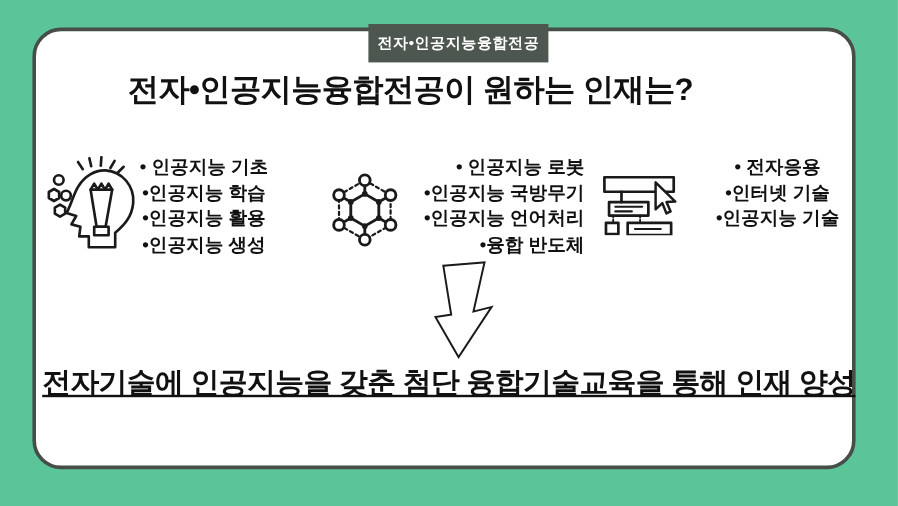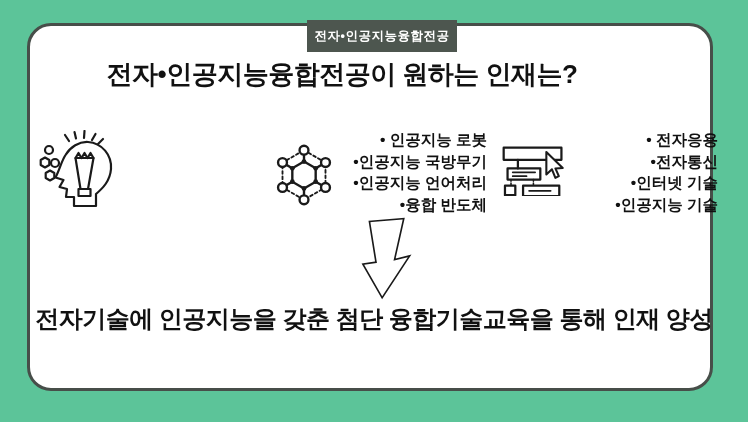--- a/index.html
+++ b/index.html
@@ -25,28 +25,28 @@
     text-align:center;font-size:26px;font-weight:800;letter-spacing:-0.5px;
   }
   .col-icon{position:absolute;z-index:2;}
   .col-text{
     position:absolute;z-index:2;text-align:center;
     font-size:15.5px;font-weight:700;line-height:21.5px;white-space:nowrap;
   }
   .col-text div{margin:0;}
   #col1-text{left:100px;top:129px;width:140px;}
   #col2-text{left:335px;top:129px;width:152px;text-align:right;}
-  #col3-text{left:578px;top:129px;width:140px;text-align:right;}
+  #col3-text{left:578px;top:129px;width:140px;}
   #icon1{left:38px;top:130px;}
   #icon2{left:276px;top:144px;}
   #icon3{left:502px;top:146px;}
   .big-arrow{position:absolute;left:358px;top:216px;z-index:2;}
   .conclusion{
     position:absolute;left:0;width:748px;top:303px;z-index:2;
-    text-align:center;font-size:24px;font-weight:800;letter-spacing:-0.5px;
+    text-align:center;font-size:24px;font-weight:800;letter-spacing:-0.5px;text-decoration:underline;
   }
   svg{display:block;}
 </style>
 </head>
 <body>
 
 <div class="stage">
 
   <div class="card"></div>
 
@@ -68,20 +68,26 @@
     <path d="M46 8 L46.5 1"></path>
     <path d="M54 10 L57.5 4"></path>
     <path d="M60 14 L65 9"></path>
 
     <path d="M50 12 C64 13 74 25 73 39 C72 51 65 58 58 64 L58 76 L36 76 L36 67 L28 67 L29 59 L21.5 57 L25.5 50 L17.5 47.5 C21.5 40 23.5 31 27.5 25 C32.5 17 41 11.5 50 12 Z"></path>
 
     <path d="M37.5 28 L40.5 23 L43.5 28 L46.5 23 L49.5 28 L52.5 23 L55.5 28"></path>
     <path d="M37.5 28 L55.5 28 L50 59 L42.5 59 Z"></path>
     <rect x="40.5" y="59" width="12" height="7"></rect>
   </svg>
+  <div id="col1-text" class="col-text">
+    <div>• 인공지능 기초</div>
+    <div>•인공지능 학습</div>
+    <div>•인공지능 활용</div>
+    <div>•인공지능 생성</div>
+  </div>
 
   <svg id="icon2" class="col-icon" width="56" height="62" viewBox="0 0 54 60" fill="none" stroke="#1a1a1a" stroke-width="2.3" stroke-linejoin="round" stroke-linecap="round">
 
     <g stroke-dasharray="2.6,2.6" stroke-width="1.8">
       <path d="M27 6 L47.8 18 L47.8 42 L27 54 L6.2 42 L6.2 18 Z"></path>
     </g>
 
     <path d="M27 17 L27 6"></path>
     <path d="M38.3 23.5 L47.8 18"></path>
     <path d="M38.3 36.5 L47.8 42"></path>
@@ -124,21 +130,20 @@
     <path d="M12 35 L28 35" stroke-width="2"></path>
     <path d="M10 39 L10 46" stroke-dasharray="2,2" stroke-width="1.8"></path>
     <path d="M36 39 L36 46" stroke-dasharray="2,2" stroke-width="1.8"></path>
     <rect x="3" y="46" width="12" height="11"></rect>
     <rect x="24" y="46" width="42" height="12"></rect>
     <path d="M31 52 L56 52" stroke-width="2"></path>
     <path d="M51 7 L51 33 L57.5 27 L61.5 37 L65.5 35 L61.5 26 L70 25.5 Z" fill="#ffffff" stroke-width="2.4"></path>
   </svg>
   <div id="col3-text" class="col-text">
     <div>• 전자응용</div>
-    <div>•전자통신</div>
     <div>•인터넷 기술</div>
     <div>•인공지능 기술</div>
   </div>
 
   <svg class="big-arrow" width="56" height="84" viewBox="0 0 60 84">
     <path d="M15 5 L46 2.5 L36 47 L50 43.5 L26 80 L9 50.5 L22 48.5 Z" fill="#ffffff" stroke="#1a1a1a" stroke-width="6.5" stroke-linejoin="miter"></path>
     <path d="M15 5 L46 2.5 L36 47 L50 43.5 L26 80 L9 50.5 L22 48.5 Z" fill="#ffffff" stroke="#ffffff" stroke-width="3" stroke-linejoin="miter"></path>
   </svg>
 
   <div class="conclusion">전자기술에 인공지능을 갖춘 첨단 융합기술교육을 통해 인재 양성</div>

